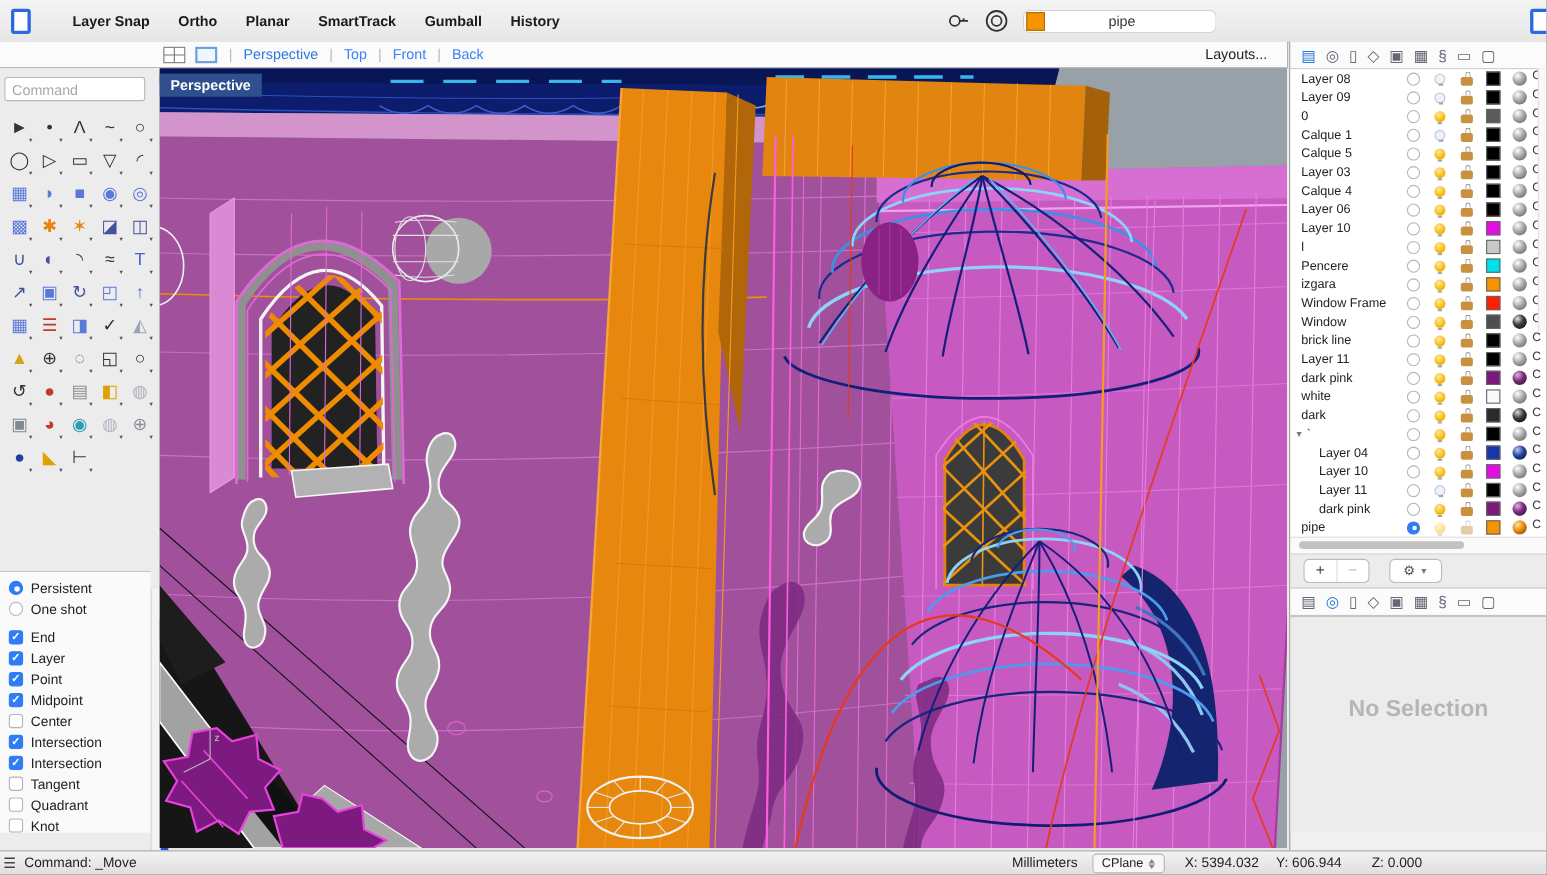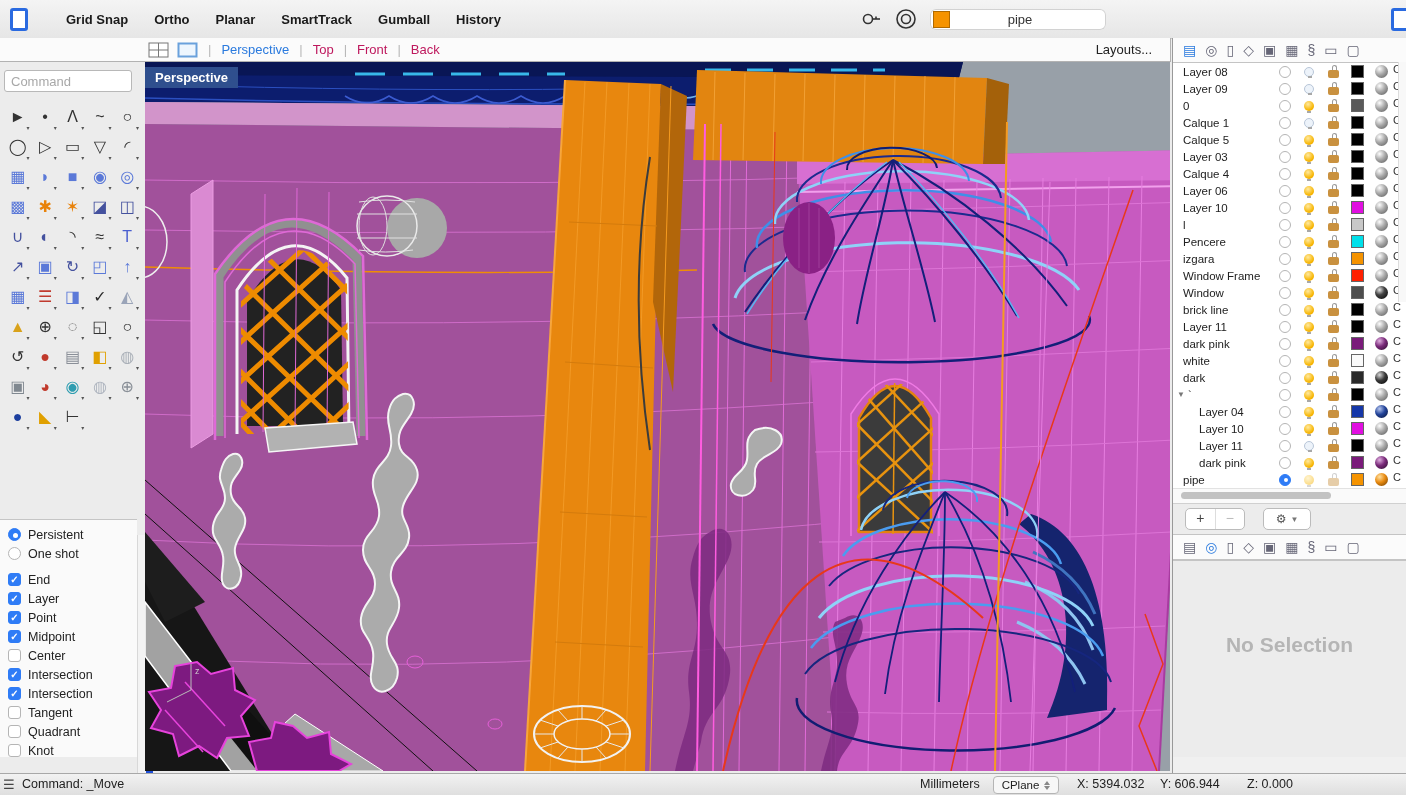--- a/index.html
+++ b/index.html
@@ -17,21 +17,21 @@
   .layer-pill{width:176px;height:21px;background:#fff;border-radius:6px;
     box-shadow:inset 0 0 0 1px #d2d2d2;display:flex;align-items:center;}
   .pill-swatch{width:15px;height:15px;margin-left:3px;border:1px solid #b06a00;
     background:#f59300;background-image:repeating-linear-gradient(45deg,rgba(255,255,255,.25) 0 1px,transparent 1px 3px);}
   .pill-label{flex:1;text-align:center;font-size:13px;color:#333;margin-right:16px;}
   .menu-partial-icon{position:absolute;right:-3px;top:8px;width:12px;height:17px;border:3px solid #2a6ae0;border-radius:3px;background:#fff;}
   
   .vpbar{position:absolute;left:0;top:38px;width:1171px;height:24px;background:#fbfbfb;
     border-bottom:1px solid #b2b2b2;border-right:1px solid #b2b2b2;display:flex;align-items:center;padding-left:148px;box-sizing:border-box;}
   .vpbar .sep{color:#b8b8b8;margin:0 10px;font-size:13px;}
-  .vp-tab{font-size:13px;color:#be185d;cursor:default;}
+  .vp-tab{font-size:13px;color:#3b82f6;cursor:default;}
   .vp-tab.active{color:#2a7ade;}
   .layouts{margin-left:auto;margin-right:18px;font-size:13px;color:#222;}
   
   .leftcol{position:absolute;left:0;top:62px;width:153px;height:711px;background:#ececec;
     border-right:7px solid #1d4ed8;box-sizing:border-box;overflow:hidden;}
   .cmdbox{position:absolute;left:4px;top:8px;width:128px;height:22px;border:1px solid #b8b8b8;
     border-radius:3px;background:#fff;font-size:13px;color:#333;padding:0 6px;box-sizing:border-box;
     font-family:"Liberation Sans",sans-serif;outline:none;}
   .cmdbox::placeholder{color:#a8a8a8;}
   .toolgrid{position:absolute;left:4px;top:40px;width:137px;display:grid;
@@ -116,21 +116,21 @@
   .sb-z{position:absolute;left:1247px;top:3px;}
 </style>
 </head>
 <body>
 
 <div class="app">
 
   <header class="menubar">
     <div class="app-icon"></div>
     <div class="menu-items" id="menu-items">
-        <span class="menu-item">Grid Snap</span>
+        <span class="menu-item">Layer Snap</span>
         <span class="menu-item">Ortho</span>
         <span class="menu-item">Planar</span>
         <span class="menu-item">SmartTrack</span>
         <span class="menu-item">Gumball</span>
         <span class="menu-item">History</span>
       </div>
     <div class="menubar-right">
       <span class="mb-ico">
         <svg width="22" height="22" viewBox="0 0 22 22">
             <circle cx="8" cy="11" r="4.5" fill="none" stroke="#333" stroke-width="1.6"></circle>

